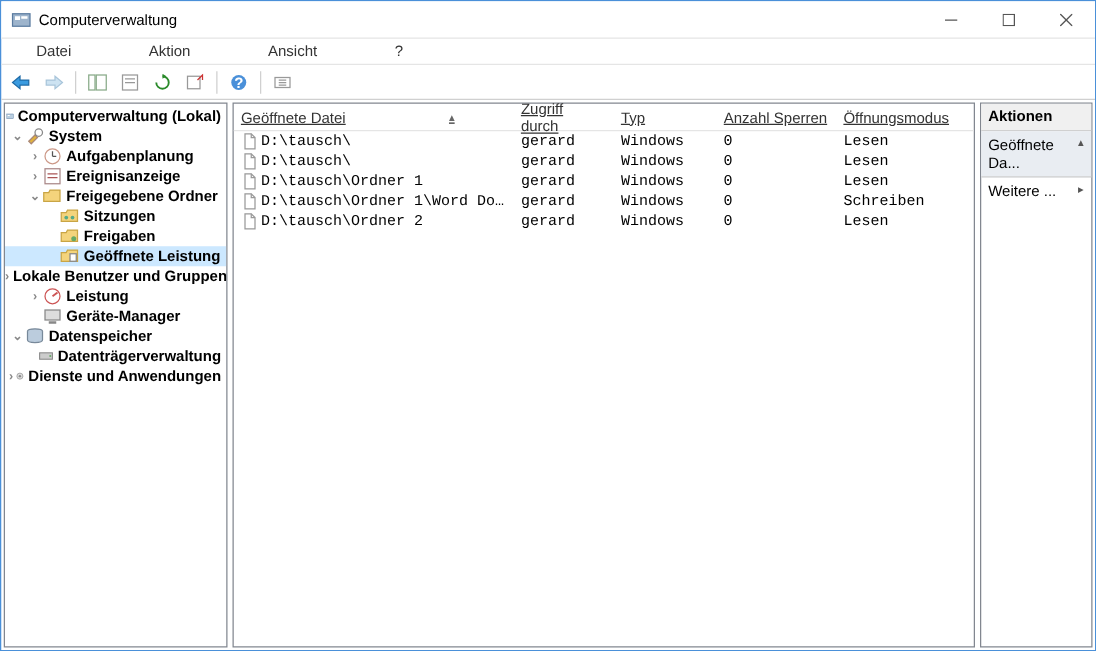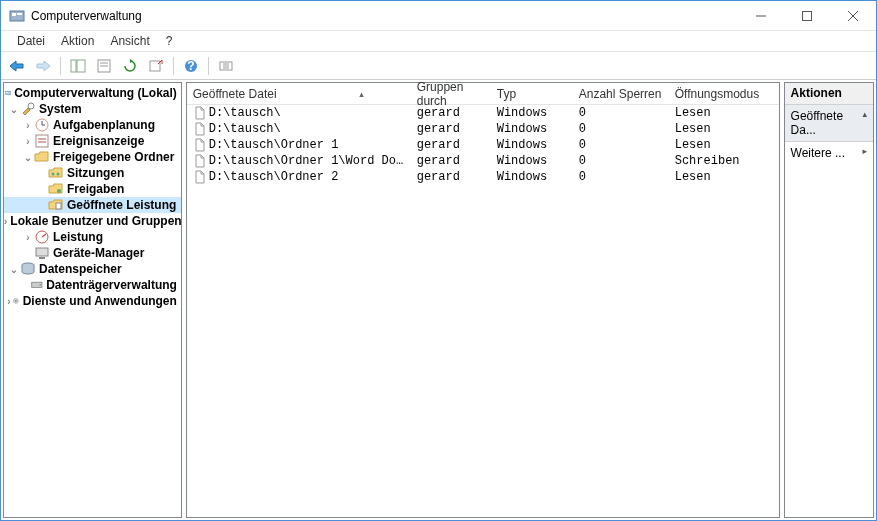--- a/index.html
+++ b/index.html
@@ -2,37 +2,37 @@
 <html><head>
 <meta charset="utf-8">
 <style>
 * { box-sizing: border-box; margin: 0; padding: 0; font-family: "Segoe UI", Tahoma, sans-serif; font-size: 12px; }
 body { width: 877px; height: 521px; background: #fff; overflow: hidden; border: 1px solid #4a90d9; }
 .titlebar { height: 30px; display: flex; align-items: center; padding: 0 0 0 8px; background: #fff; border-bottom: 1px solid #e5e5e5; }
 .titlebar .app-icon { width: 16px; height: 16px; margin-right: 6px; }
 .titlebar .title { flex: 1; color: #000; font-size: 12px; }
 .titlebar .win-btns { display: flex; }
 .titlebar .win-btn { width: 46px; height: 30px; display: flex; align-items: center; justify-content: center; color: #555; cursor: pointer; }
-.menubar { height: 21px; display: flex; align-items: center; padding: 0 8px; border-bottom: 1px solid #e5e5e5; }
+.menubar { height: 21px; display: flex; align-items: center; padding: 0 20px; border-bottom: 1px solid #e5e5e5; gap: 46px; }
 .menubar .menu-item { padding: 2px 8px; color: #333; cursor: pointer; }
 .toolbar { height: 28px; display: flex; align-items: center; padding: 0 4px; border-bottom: 1px solid #d0d0d0; gap: 2px; }
 .tb-btn { width: 24px; height: 22px; display: flex; align-items: center; justify-content: center; border: 1px solid transparent; cursor: pointer; }
 .tb-sep { width: 1px; height: 18px; background: #d0d0d0; margin: 0 3px; }
 .content { display: flex; height: calc(521px - 30px - 21px - 28px - 2px); }
 .pane-border { border: 1px solid #828790; }
 .tree { width: 186px; overflow: hidden; background: #fff; padding: 2px 0; }
 .tree-row { display: flex; align-items: center; height: 16px; padding-right: 4px; cursor: pointer; white-space: nowrap; }
 .tree-row.selected { background: #cce8ff; }
 .tree-indent { display: inline-block; }
 .tree-exp { width: 12px; text-align: center; color: #888; font-size: 10px; cursor: pointer; }
 .tree-icon { width: 16px; height: 16px; margin-right: 3px; display: flex; align-items: center; justify-content: center; }
 .tree-label { color: #000; }
 .list { flex: 1; background: #fff; }
 .list-header { display: flex; height: 22px; border-bottom: 1px solid #e5e5e5; }
-.list-header .col { padding: 3px 6px; color: #333; border-right: 1px solid transparent; display: flex; align-items: center; gap: 4px; cursor: pointer; }
+.list-header .col { padding: 3px 6px; color: #333; border-right: 1px solid transparent; display: flex; align-items: center; gap: 4px; cursor: pointer; text-decoration: underline; }
 .list-header .sort { font-size: 9px; color: #666; }
 .list-body { padding: 0; }
 .list-row { display: flex; height: 16px; align-items: center; cursor: pointer; }
 .list-row .cell { padding: 0 6px; white-space: nowrap; overflow: hidden; text-overflow: ellipsis; font-family: Liberation Mono, monospace; }
 .file-icon { width: 14px; height: 14px; margin-right: 2px; display: inline-flex; vertical-align: middle; }
 .actions { width: 94px; background: #fff; }
 .actions-header { height: 22px; background: #f0f0f0; border-bottom: 1px solid #d0d0d0; padding: 3px 6px; font-weight: bold; }
 .action-item { padding: 4px 6px; display: flex; align-items: flex-start; justify-content: space-between; cursor: pointer; }
 .action-item.sel { background: #e9edf2; border-bottom: 1px solid #d0d0d0; }
 .action-item .arrow { font-size: 9px; color: #555; }
@@ -291,26 +291,26 @@
 
   <div class="splitter"></div>
 
   <div class="list pane-border" style="margin:2px 0;">
     <div class="list-header">
       <div class="col" style="width:224px;">
         <span>Geöffnete Datei</span>
         <span class="sort" style="margin-left:auto;margin-right:40px;">▴</span>
       </div>
       <div class="col" style="width:80px;">
-          <span>Gruppen durch</span>
+          <span>Zugriff durch</span>
         </div>
       <div class="col" style="width:82px;">
           <span>Typ</span>
         </div>
-      <div class="col" style="width:96px;">
+      <div class="col" style="width:96px;justify-content:flex-end;">
           <span>Anzahl Sperren</span>
         </div>
       <div class="col" style="width:110px;">
           <span>Öffnungsmodus</span>
         </div>
     </div>
     <div class="list-body" id="list-body">
         <div class="list-row">
           <div class="cell" style="width:224px"><span class="file-icon">
               <svg viewBox="0 0 14 14">

